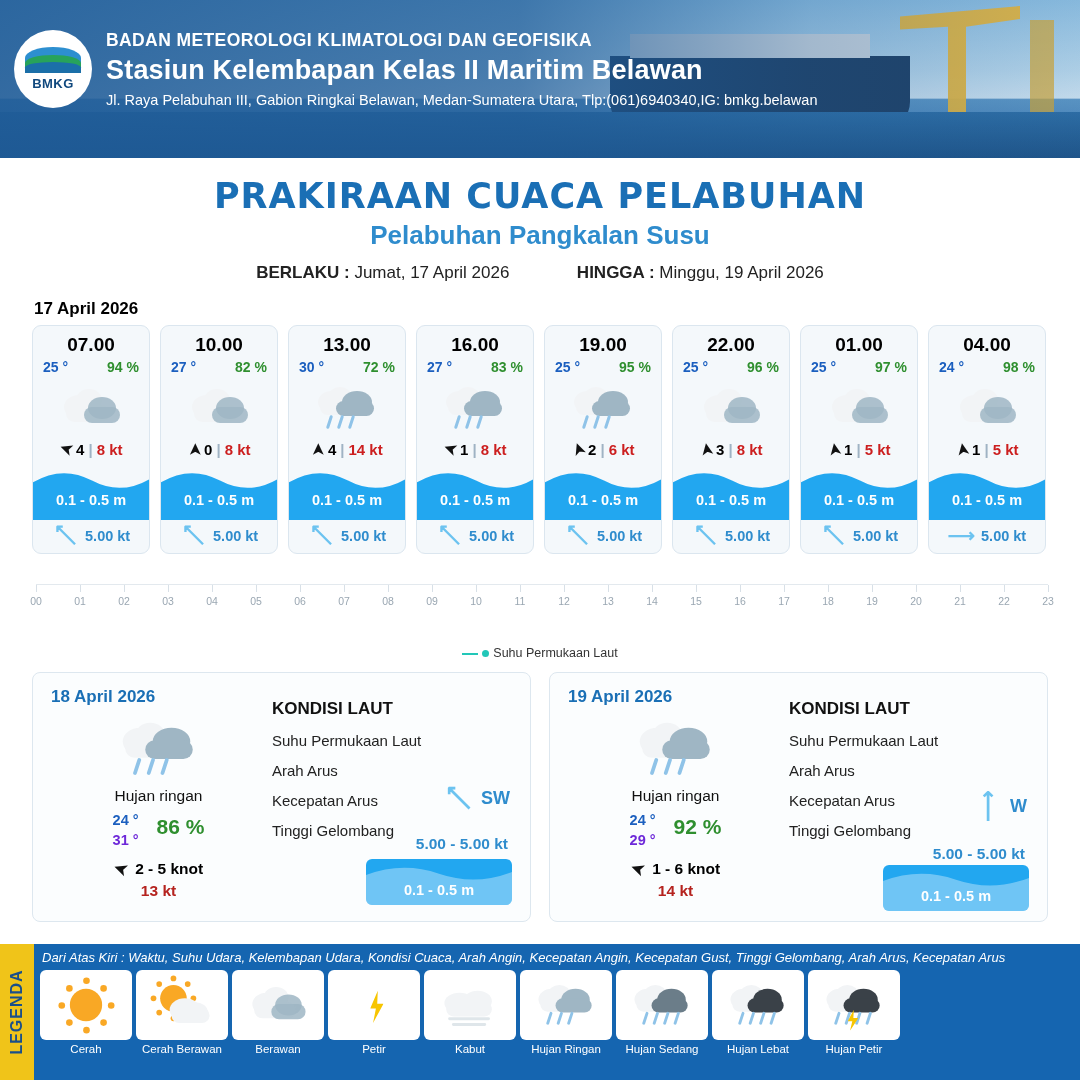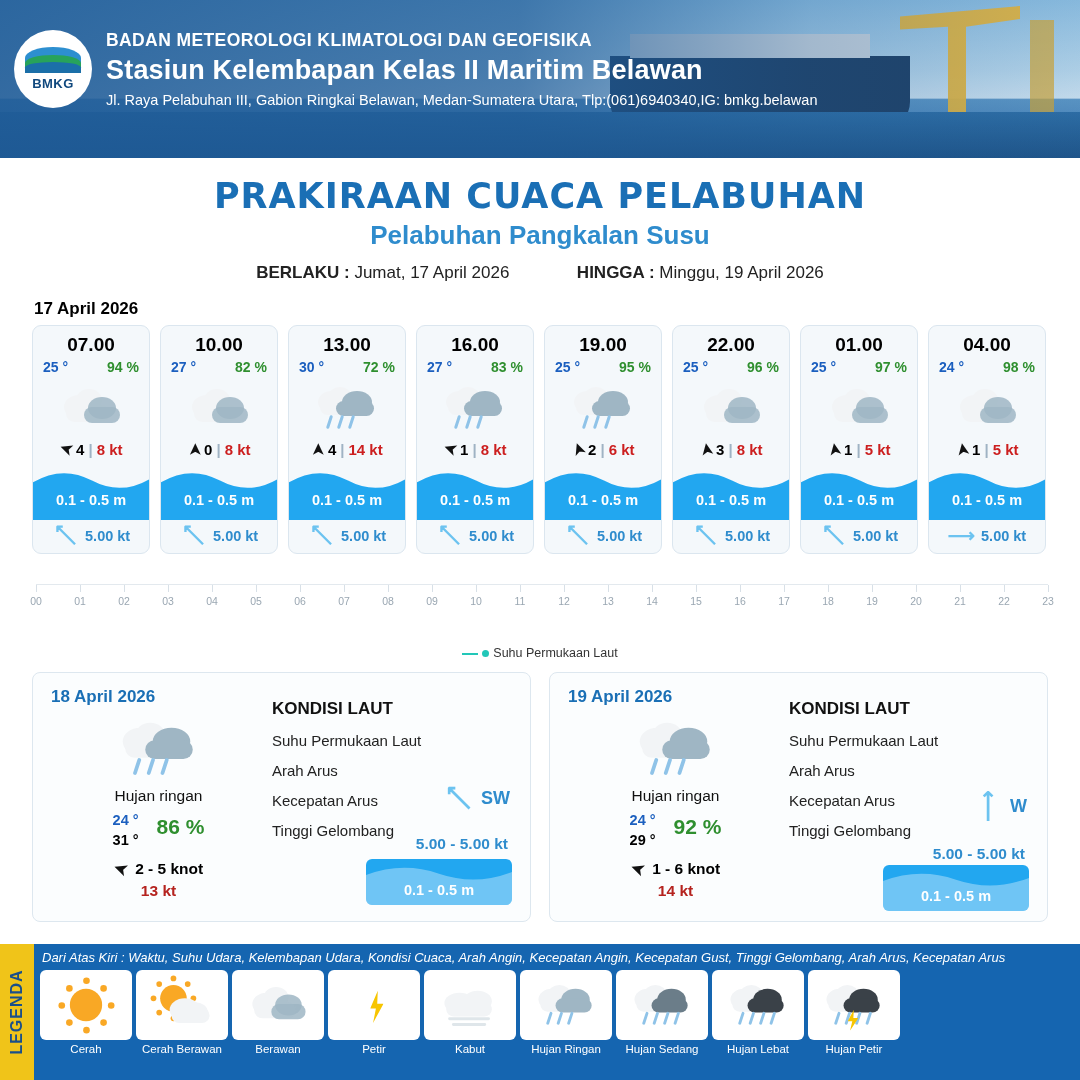--- a/index.html
+++ b/index.html
@@ -134,21 +134,21 @@
     flex:1; background:#fbfdfe; border:1px solid #dde7ef; border-radius:8px;
     padding:14px 18px 12px; display:flex; position:relative; min-height:250px;
   }
   .day-left { width:215px; }
   .day-date { font-size:17px; font-weight:bold; color:#1a6fb5; }
   .day-ico { height:72px; display:flex; align-items:center; justify-content:center; margin-top:6px;}
   .day-cond { text-align:center; font-size:15.5px; color:#111; margin-top:2px;}
   .day-tr { display:flex; align-items:flex-start; justify-content:center; gap:18px; margin-top:6px;}
   .day-temps { font-size:14.5px; font-weight:bold; line-height:1.35; }
   .t-min { color:#1b5fbf; }
-  .t-max { color:#000000; }
+  .t-max { color:#6d28d9; }
   .day-hum { font-size:21px; font-weight:bold; color:#2f8f2f; padding-top:4px;}
   .day-wind { display:flex; align-items:center; justify-content:center; gap:8px; margin-top:10px; font-size:15.5px; font-weight:bold;}
   .day-gust { text-align:center; font-size:15.5px; font-weight:bold; color:#b5231f; margin-top:4px;}
   .day-right { flex:1; padding-left:6px; position:relative; }
   .kl-title { font-size:17px; font-weight:bold; color:#111; margin-top:12px;}
   .kl-item { font-size:15px; color:#222; margin-top:13px;}
   .kl-val { position:absolute; right:4px; font-size:15.5px; font-weight:bold; color:#2f8ccd; }
   .kl-dir { position:absolute; right:2px; display:flex; align-items:center; gap:6px; font-size:18px; font-weight:bold; color:#2f8ccd;}
   .wave-pill {
     position:absolute; right:0; width:146px; height:46px; background:#22a7f0;

